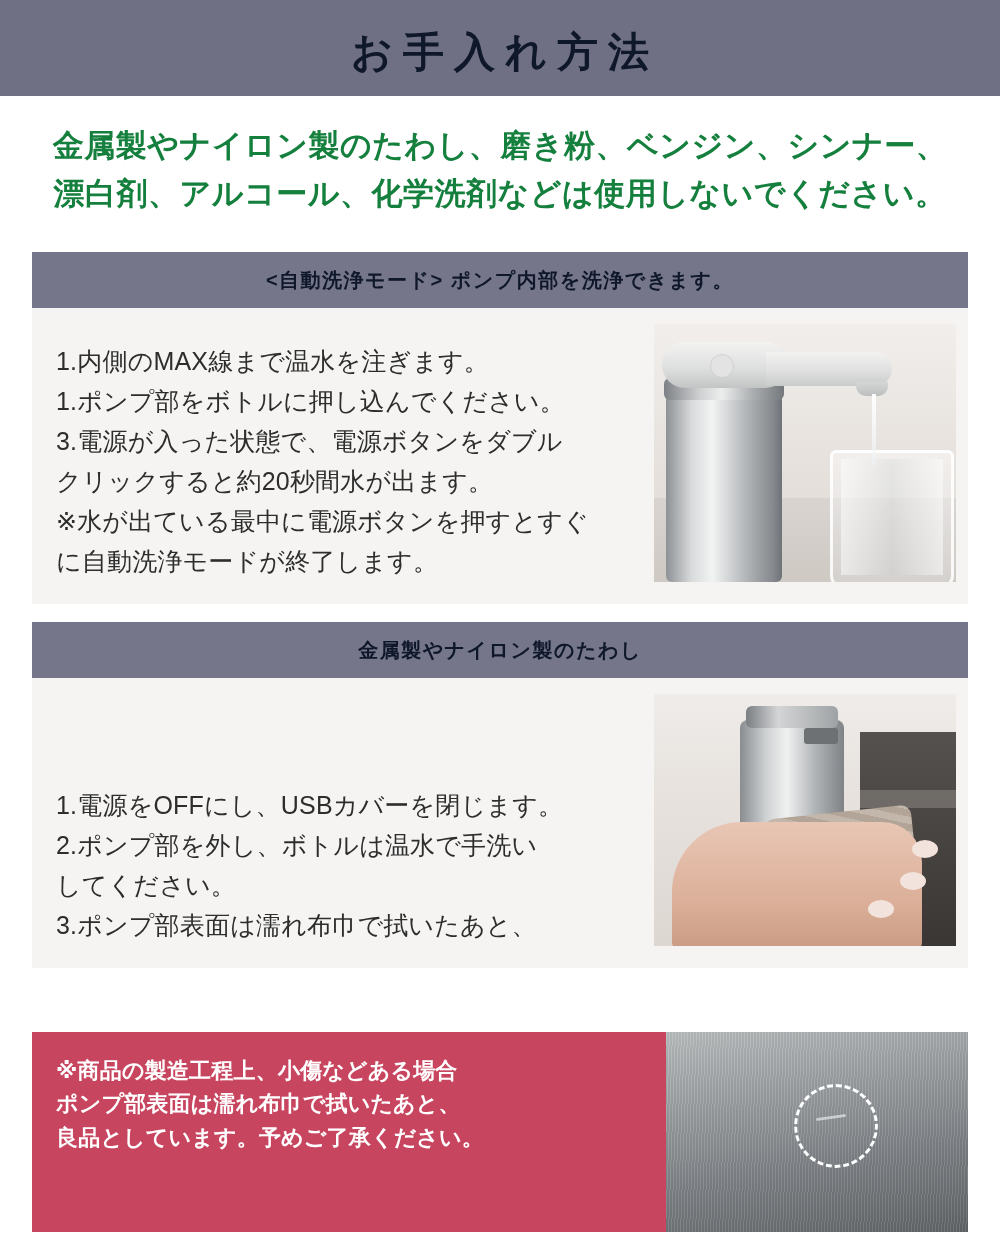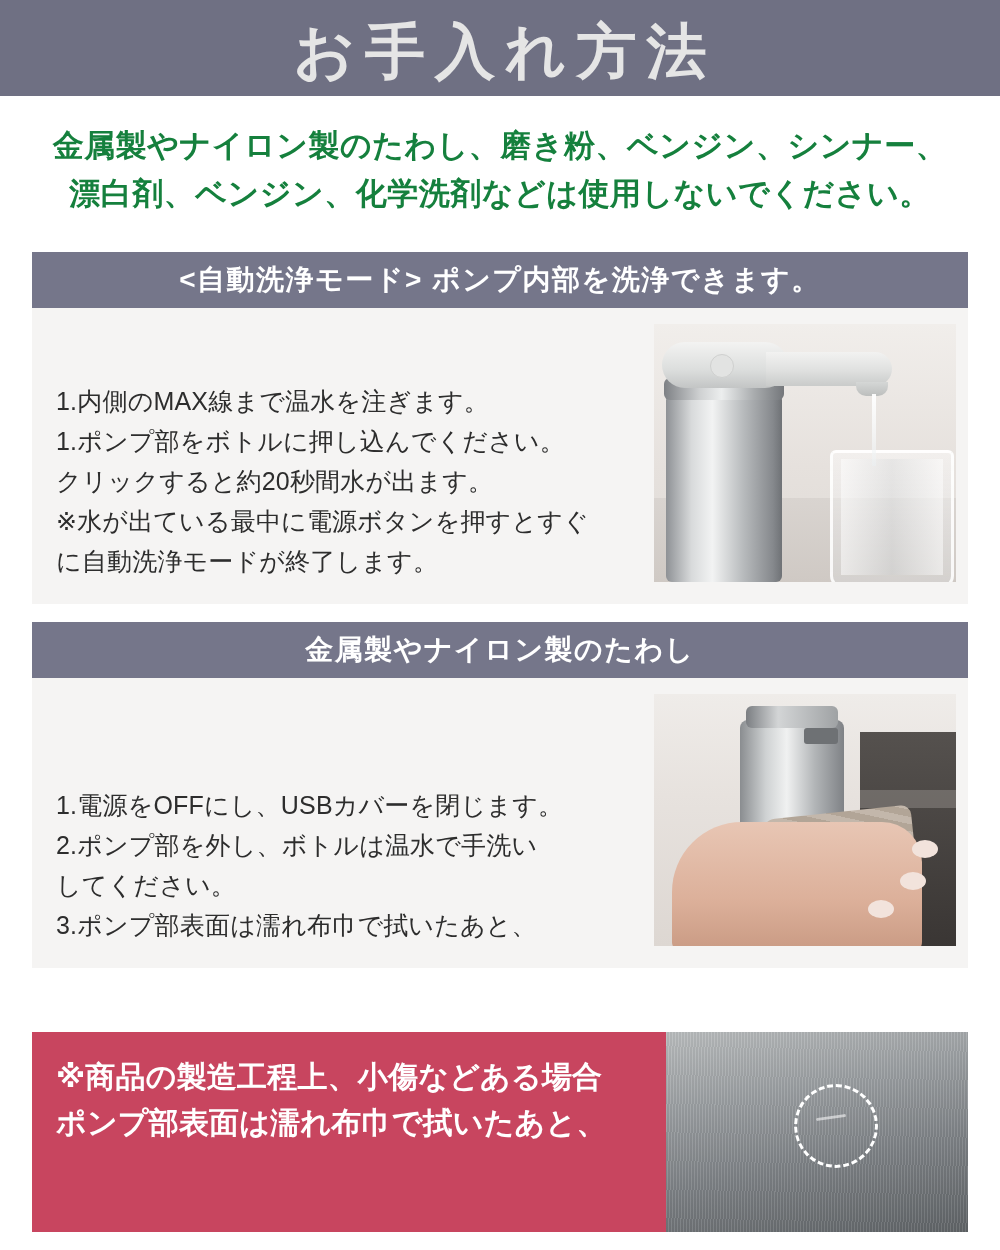--- a/index.html
+++ b/index.html
@@ -22,22 +22,22 @@
 
   
   .header {
     height: 96px;
     background: #6f7083;
     display: flex;
     align-items: center;
     justify-content: center;
   }
   .header-title {
-    color: #e5e5e5;
-    font-size: 60px;
+    color: #0f172a;
+    font-size: 41px;
     font-weight: bold;
     letter-spacing: 10px;
     line-height: 1;
     padding-left: 10px;
     margin-top: 8px;
   }
 
   
   .warning {
     padding: 26px 40px 16px 40px;
@@ -58,22 +58,22 @@
     padding-bottom: 22px;
   }
   .panel-band {
     background: #75768a;
     height: 56px;
     display: flex;
     align-items: center;
     justify-content: center;
   }
   .panel-band-text {
-    color: #ffffff;
-    font-size: 28px;
+    color: #0f172a;
+    font-size: 20px;
     font-weight: bold;
     letter-spacing: 1.5px;
     line-height: 1;
   }
   .panel-body {
     display: flex;
     align-items: flex-end;
     padding: 16px 0 0 0;
   }
   .panel-text {
@@ -276,21 +276,21 @@
     background: #c8455f;
     display: flex;
     align-items: stretch;
   }
   .bottom-text {
     flex: 1 1 auto;
     padding: 22px 12px 0 24px;
   }
   .bottom-line {
     color: #ffffff;
-    font-size: 30px;
+    font-size: 22px;
     font-weight: bold;
     line-height: 1.52;
     letter-spacing: 0.2px;
   }
   .bottom-figure {
     flex: 0 0 auto;
     width: 302px;
     position: relative;
     overflow: hidden;
     background: #8f9295;
@@ -329,31 +329,32 @@
 <body>
 
 <div class="page">
 
   <div class="header">
     <div class="header-title">お手入れ方法</div>
   </div>
 
   <div class="warning">
     <div class="warning-line">金属製やナイロン製のたわし、磨き粉、ベンジン、シンナー、</div>
-    <div class="warning-line">漂白剤、ベンジン、化学洗剤などは使用しないでください。</div>
+    <div class="warning-line">漂白剤、アルコール、化学洗剤などは使用しないでください。</div>
   </div>
 
   <div class="panel">
     <div class="panel-band">
       <div class="panel-band-text">&lt;自動洗浄モード&gt; ポンプ内部を洗浄できます。</div>
     </div>
     <div class="panel-body">
       <div class="panel-text">
         <p class="step">1.内側のMAX線まで温水を注ぎます。</p>
         <p class="step">1.ポンプ部をボトルに押し込んでください。</p>
+        <p class="step">3.電源が入った状態で、電源ボタンをダブル</p>
         <p class="step">クリックすると約20秒間水が出ます。</p>
         <p class="step">※水が出ている最中に電源ボタンを押すとすぐ</p>
         <p class="step">に自動洗浄モードが終了します。</p>
       </div>
       <div class="panel-figure">
         <div class="ph1-bg"></div>
         <div class="ph1-counter"></div>
         <div class="ph1-glass">
           <div class="ph1-glass-inner"></div>
         </div>
@@ -392,20 +393,21 @@
         <div class="ph2-nail" style="left:246px; top:178px;"></div>
         <div class="ph2-nail" style="left:258px; top:146px;"></div>
       </div>
     </div>
   </div>
 
   <div class="bottom">
     <div class="bottom-text">
       <div class="bottom-line">※商品の製造工程上、小傷などある場合</div>
       <div class="bottom-line">ポンプ部表面は濡れ布巾で拭いたあと、</div>
+      <div class="bottom-line">良品としています。予めご了承ください。</div>
     </div>
     <div class="bottom-figure">
       <div class="ph3-bg"></div>
       <div class="ph3-brush"></div>
       <div class="ph3-circle"></div>
       <div class="ph3-scratch"></div>
     </div>
   </div>
 
 </div>

